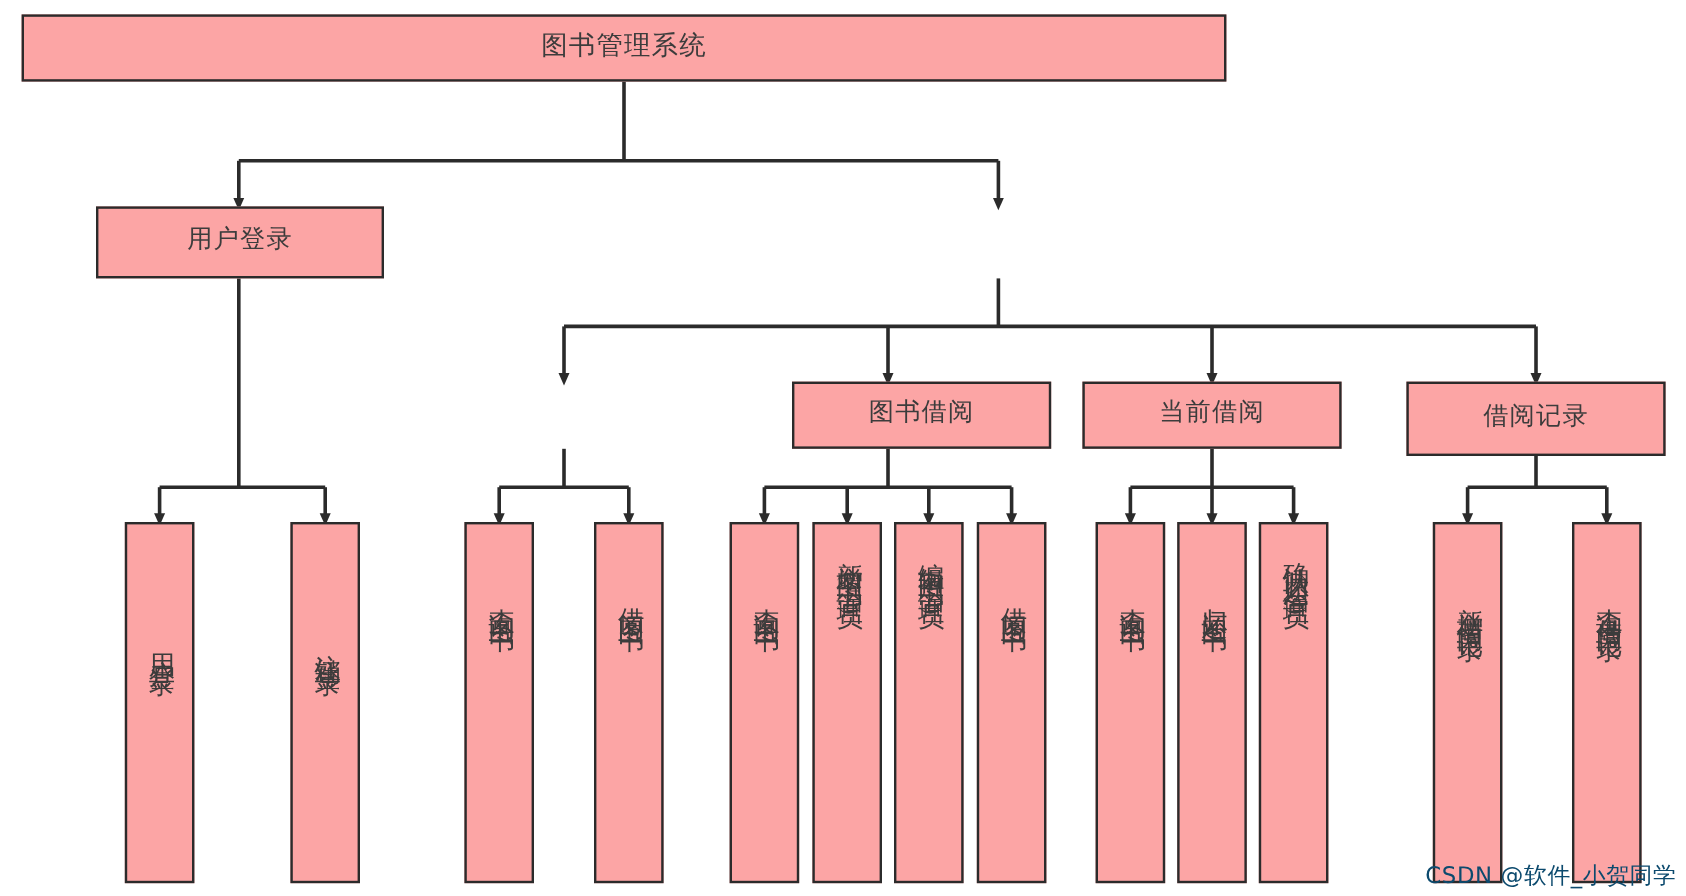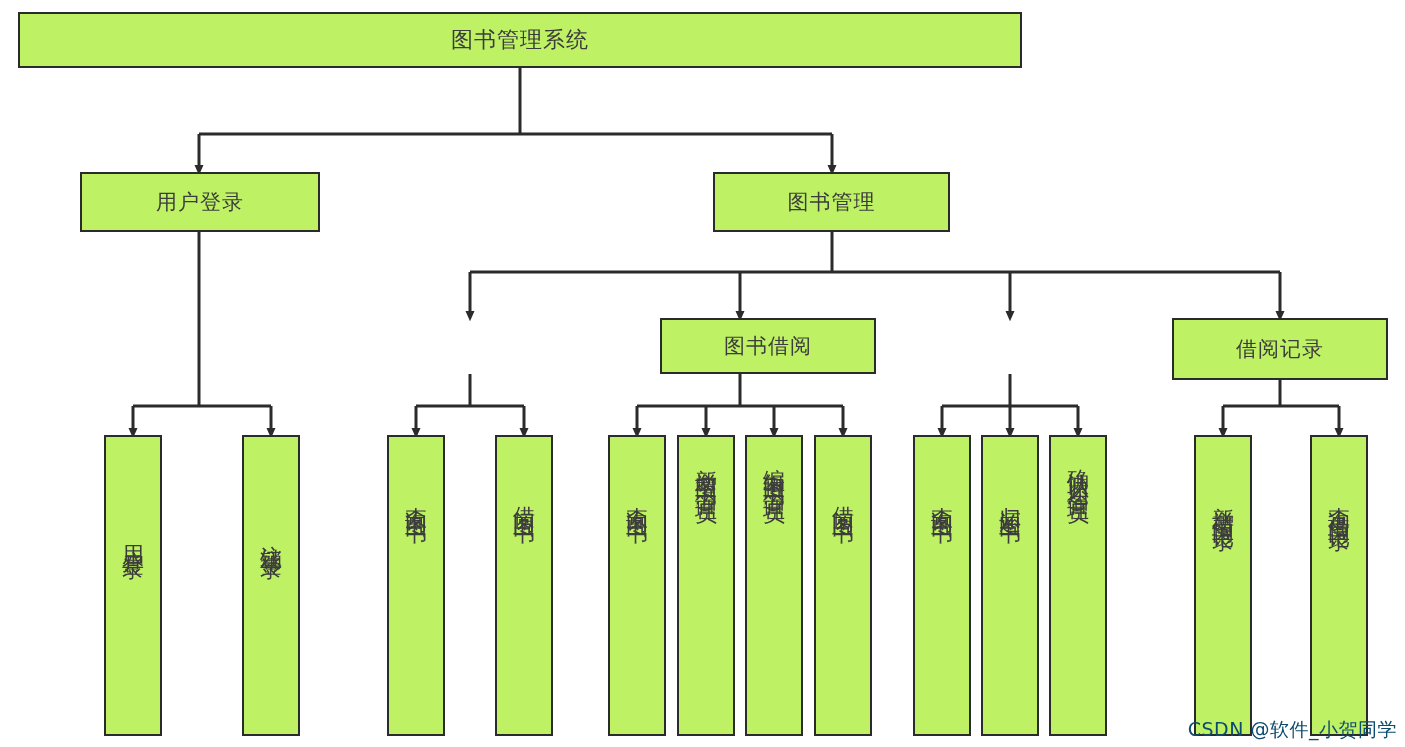--- a/index.html
+++ b/index.html
@@ -8,26 +8,27 @@
     background:#ffffff;
     font-family:"DejaVu Sans","Liberation Sans",sans-serif;
     overflow:hidden;
   }
   #diagram{position:relative;width:1405px;height:747px;}
   svg#wires{position:absolute;left:0;top:0;width:1405px;height:747px;}
 
   .node{
     position:absolute;
     box-sizing:border-box;
-    background:#bef264;
+    background:#fca5a5;
     border:2.5px solid #2b2b2b;
     display:flex;
     align-items:center;
     justify-content:center;
     color:#3a3a3a;
+    font-family:Liberation Mono, monospace;
   }
   .node .label{
     font-size:21px;
     line-height:1.25;
     letter-spacing:1px;
     color:#3c3c3c;
     white-space:nowrap;
   }
   .node.leaf{
     align-items:flex-start;
@@ -118,26 +119,26 @@
     </g>
   </svg>
 
   <div class="node root" style="left:18px;top:12px;width:1004px;height:56px;">
     <span class="label">图书管理系统</span>
   </div>
 
   <div class="node" style="left:80px;top:172px;width:240px;height:60px;">
     <span class="label">用户登录</span>
   </div>
-  <div class="node" style="left:713px;top:172px;width:237px;height:60px;">
-    <span class="label">图书管理</span>
-  </div>
 
   <div class="node" style="left:632px;top:318px;width:216px;height:56px;margin-left:28px;">
     <span class="label">图书借阅</span>
+  </div>
+  <div class="node" style="left:902px;top:318px;width:216px;height:56px;">
+    <span class="label">当前借阅</span>
   </div>
   <div class="node" style="left:1172px;top:318px;width:216px;height:62px;">
     <span class="label">借阅记录</span>
   </div>
 
   <div class="node leaf mid" style="left:104px;top:435px;width:58px;height:301px;">
     <span class="label">用户登录</span>
   </div>
   <div class="node leaf mid" style="left:242px;top:435px;width:58px;height:301px;">
     <span class="label">注销登录</span>

